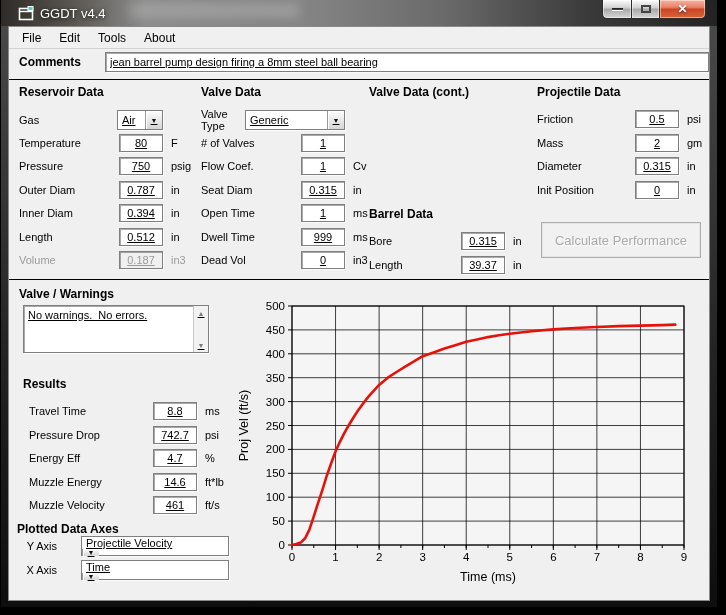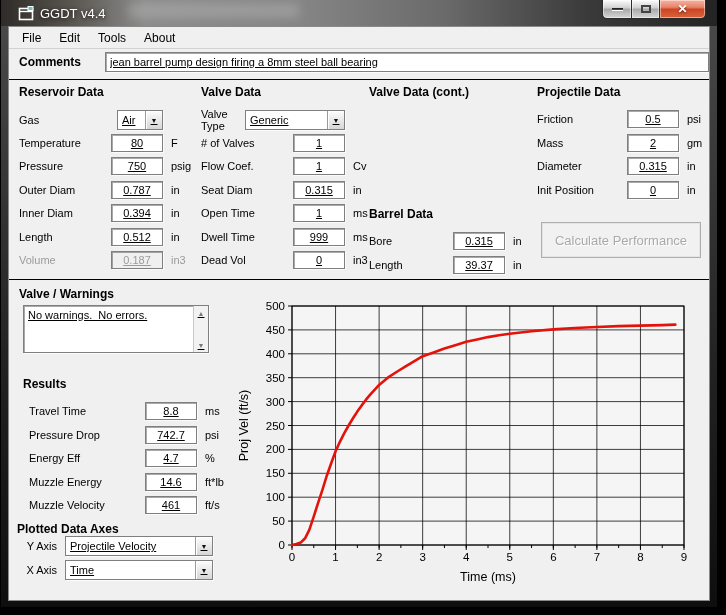--- a/index.html
+++ b/index.html
@@ -36,21 +36,21 @@
             border:1px solid #898989; overflow:hidden; }
 
   
   .menubar { position:absolute; left:0; top:0; right:0; height:22px; display:flex; align-items:center;
              background:#f0f0f0; border-bottom:1px solid #d2d2d2; padding-left:4px; }
   .menu-item { padding:8px 9px; font-size:12px; cursor:default; }
 
   
   .sunken { background:#fff; border:1px solid #7f7f7f;
             box-shadow:inset 1px 1px 0 rgba(64,64,64,.45), 1px 1px 0 #fbfbfb;text-decoration:underline; }
-  input.fld { width:52px; height:18px; text-align:center; font:11px "Liberation Sans",sans-serif;
+  input.fld { width:44px; height:18px; text-align:center; font:11px "Liberation Sans",sans-serif;
               padding:0 2px; outline:none; }
   input.fld:disabled, .disabled input.fld { background:#f0f0f0; color:#9b9b9b; }
   .row { display:flex; align-items:center; height:18px; margin-bottom:5.5px; }
   .row .lbl { flex:1; }
   .row .unit { margin-left:8px; width:24px; }
   .disabled .lbl, .disabled .unit { color:#9b9b9b; }
   .section-h { font-weight:bold; font-size:12px; margin-bottom:11px; }
   .sect { position:absolute; }
 
   .combo { display:flex; height:20px; }
@@ -75,22 +75,22 @@
   .scroll-btn { height:14px; display:flex; align-items:center; justify-content:center;
                 font-size:7px; color:#7a7a7a; background:#f2f2f2; }
 
   
   .calc-btn { margin:18px 0 0 4px; width:160px; height:36px; background:#f1f1f1;
               border:1px solid #aeaeae; box-shadow:inset 0 0 0 1px #e4e4e4;
               color:#a9a9a9; font:13px "Liberation Sans",sans-serif; text-shadow:1px 1px 0 #fff; }
 
   
   .axis-row { display:flex; align-items:center; height:20px; margin-bottom:4px; }
-  .axis-row .lbl { width:40px; text-align:right; margin-right:8px; }
-  .axis-combo { width:148px; }
+  .axis-row .lbl { width:40px; text-align:right; margin-right:24px; }
+  .axis-combo { width:148px;flex-direction:column; }
 
   .chart-wrap { position:absolute; left:226px; top:256px; width:470px; height:312px; }
 </style>
 </head>
 <body>
 
 <div class="window">
   <div class="titlebar">
     <svg class="app-icon" viewBox="0 0 16 15">
       <rect x="1.5" y="2.5" width="13" height="11" fill="none" stroke="#fff" stroke-width="1.6"></rect>

